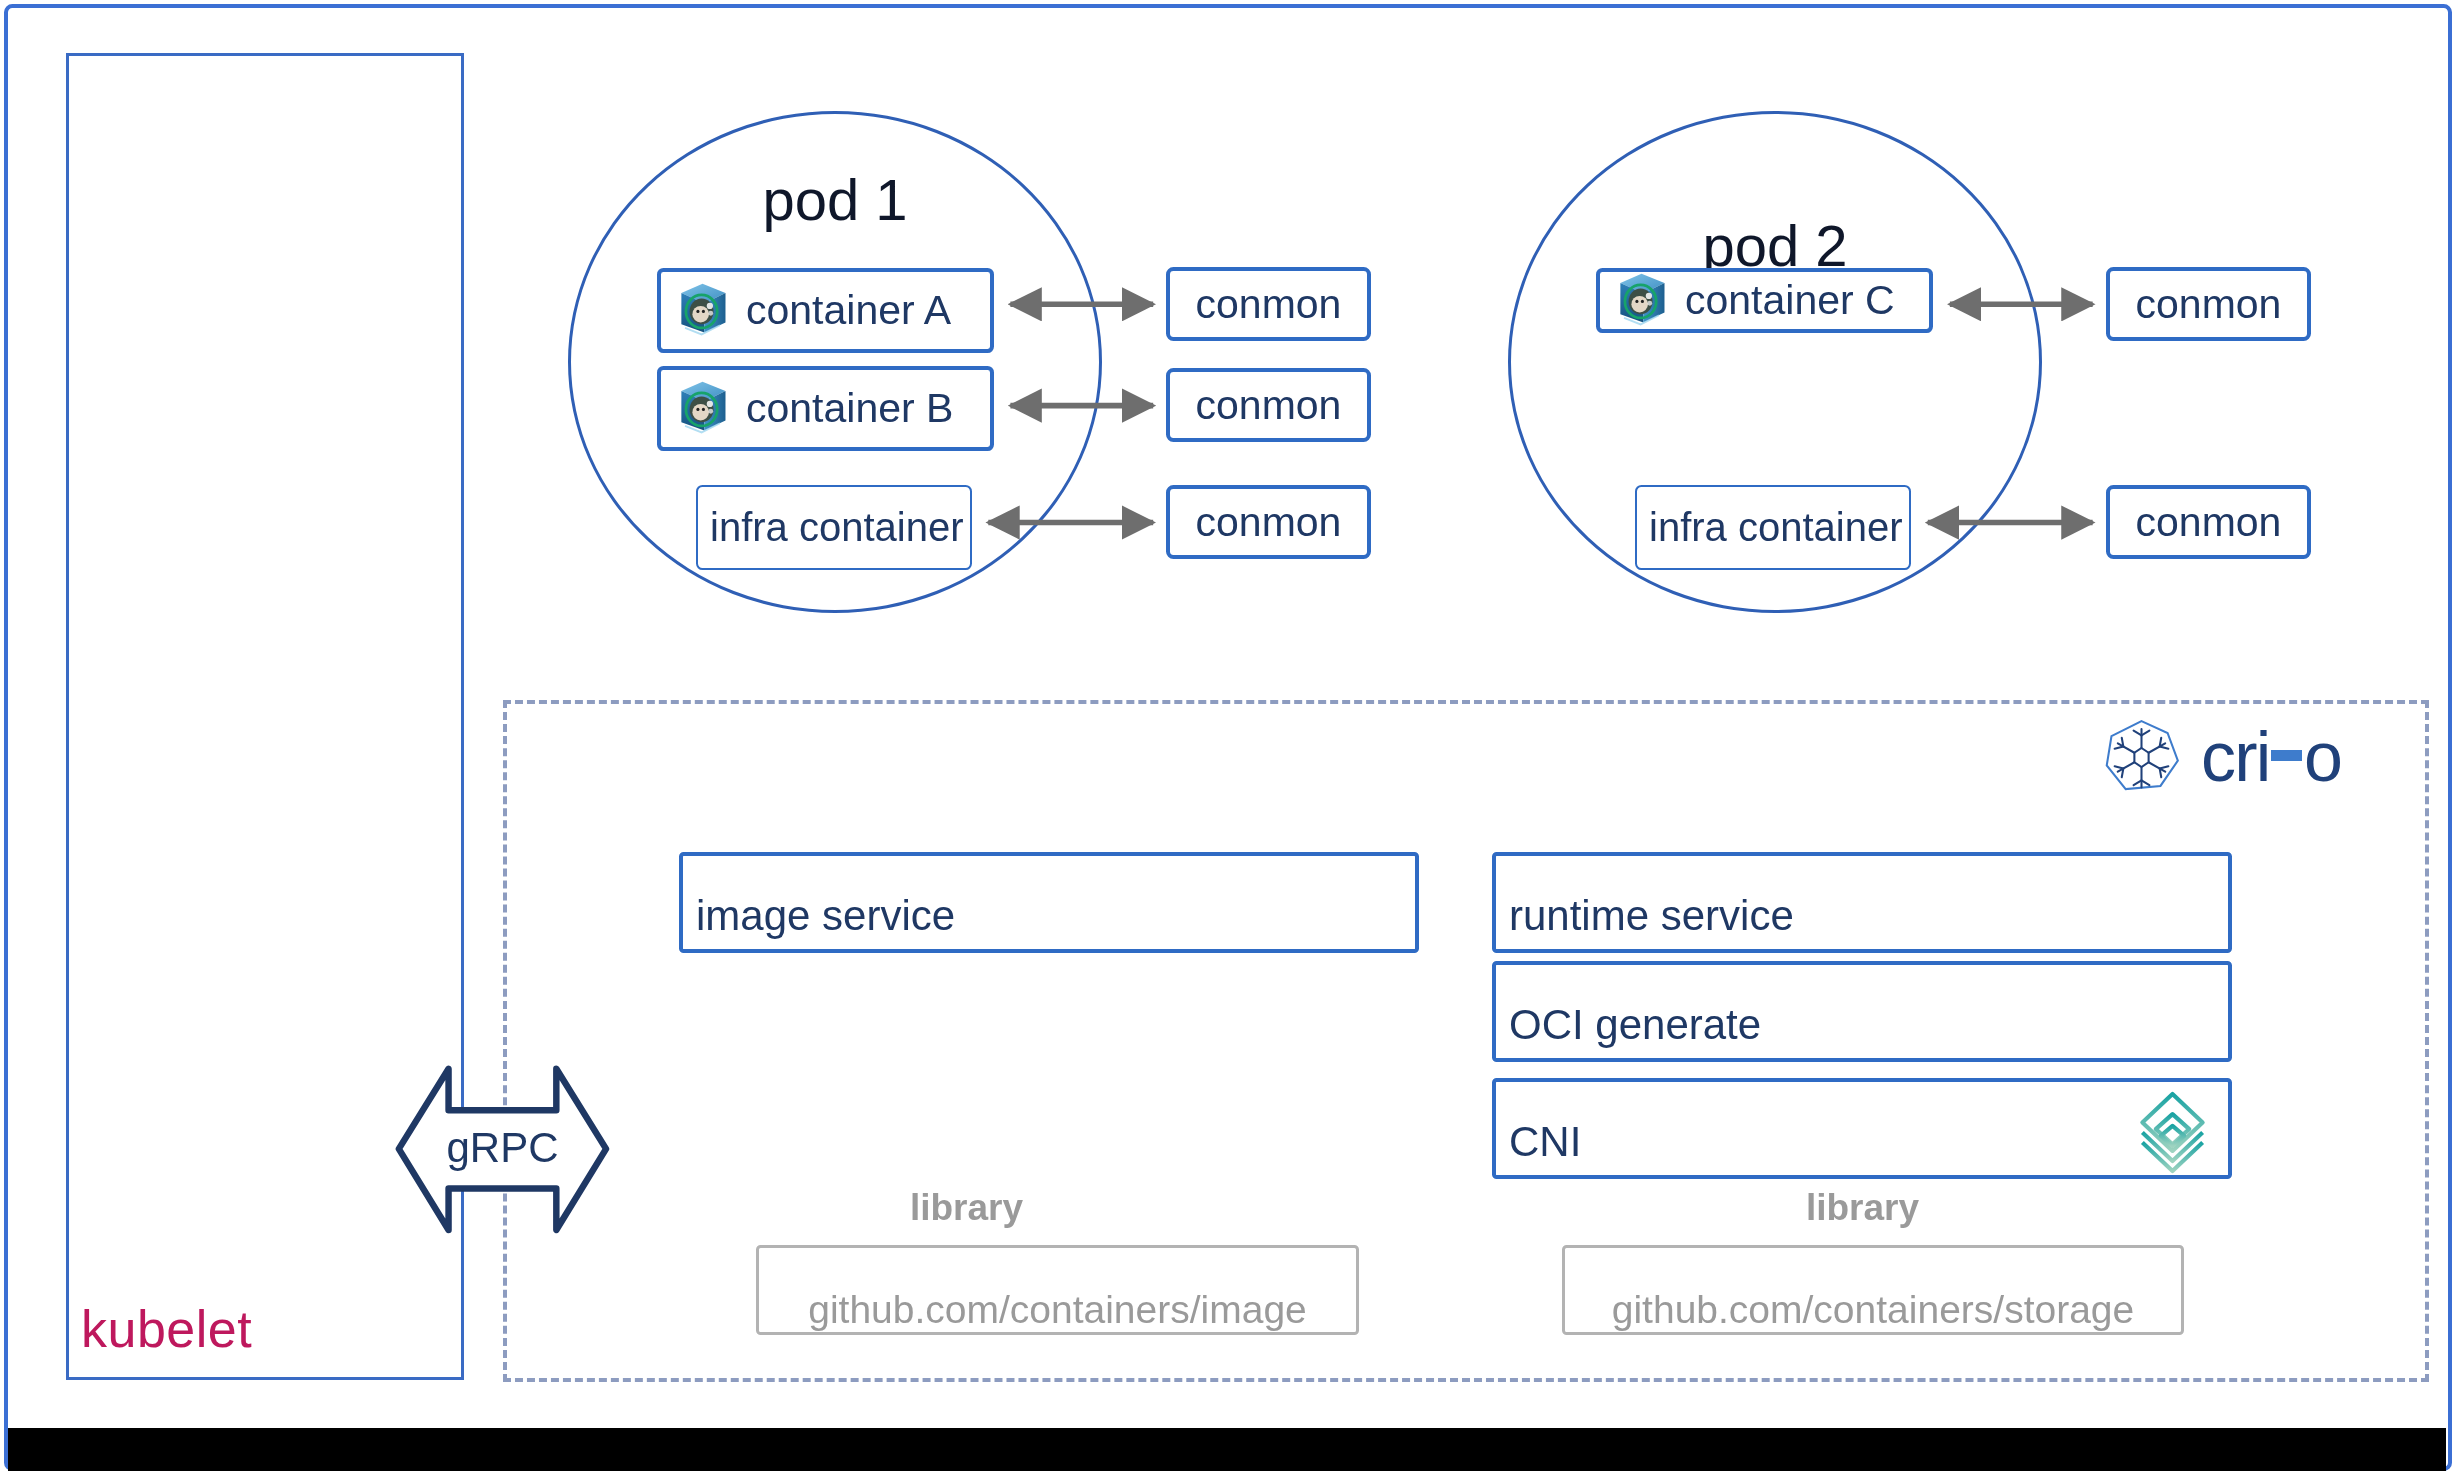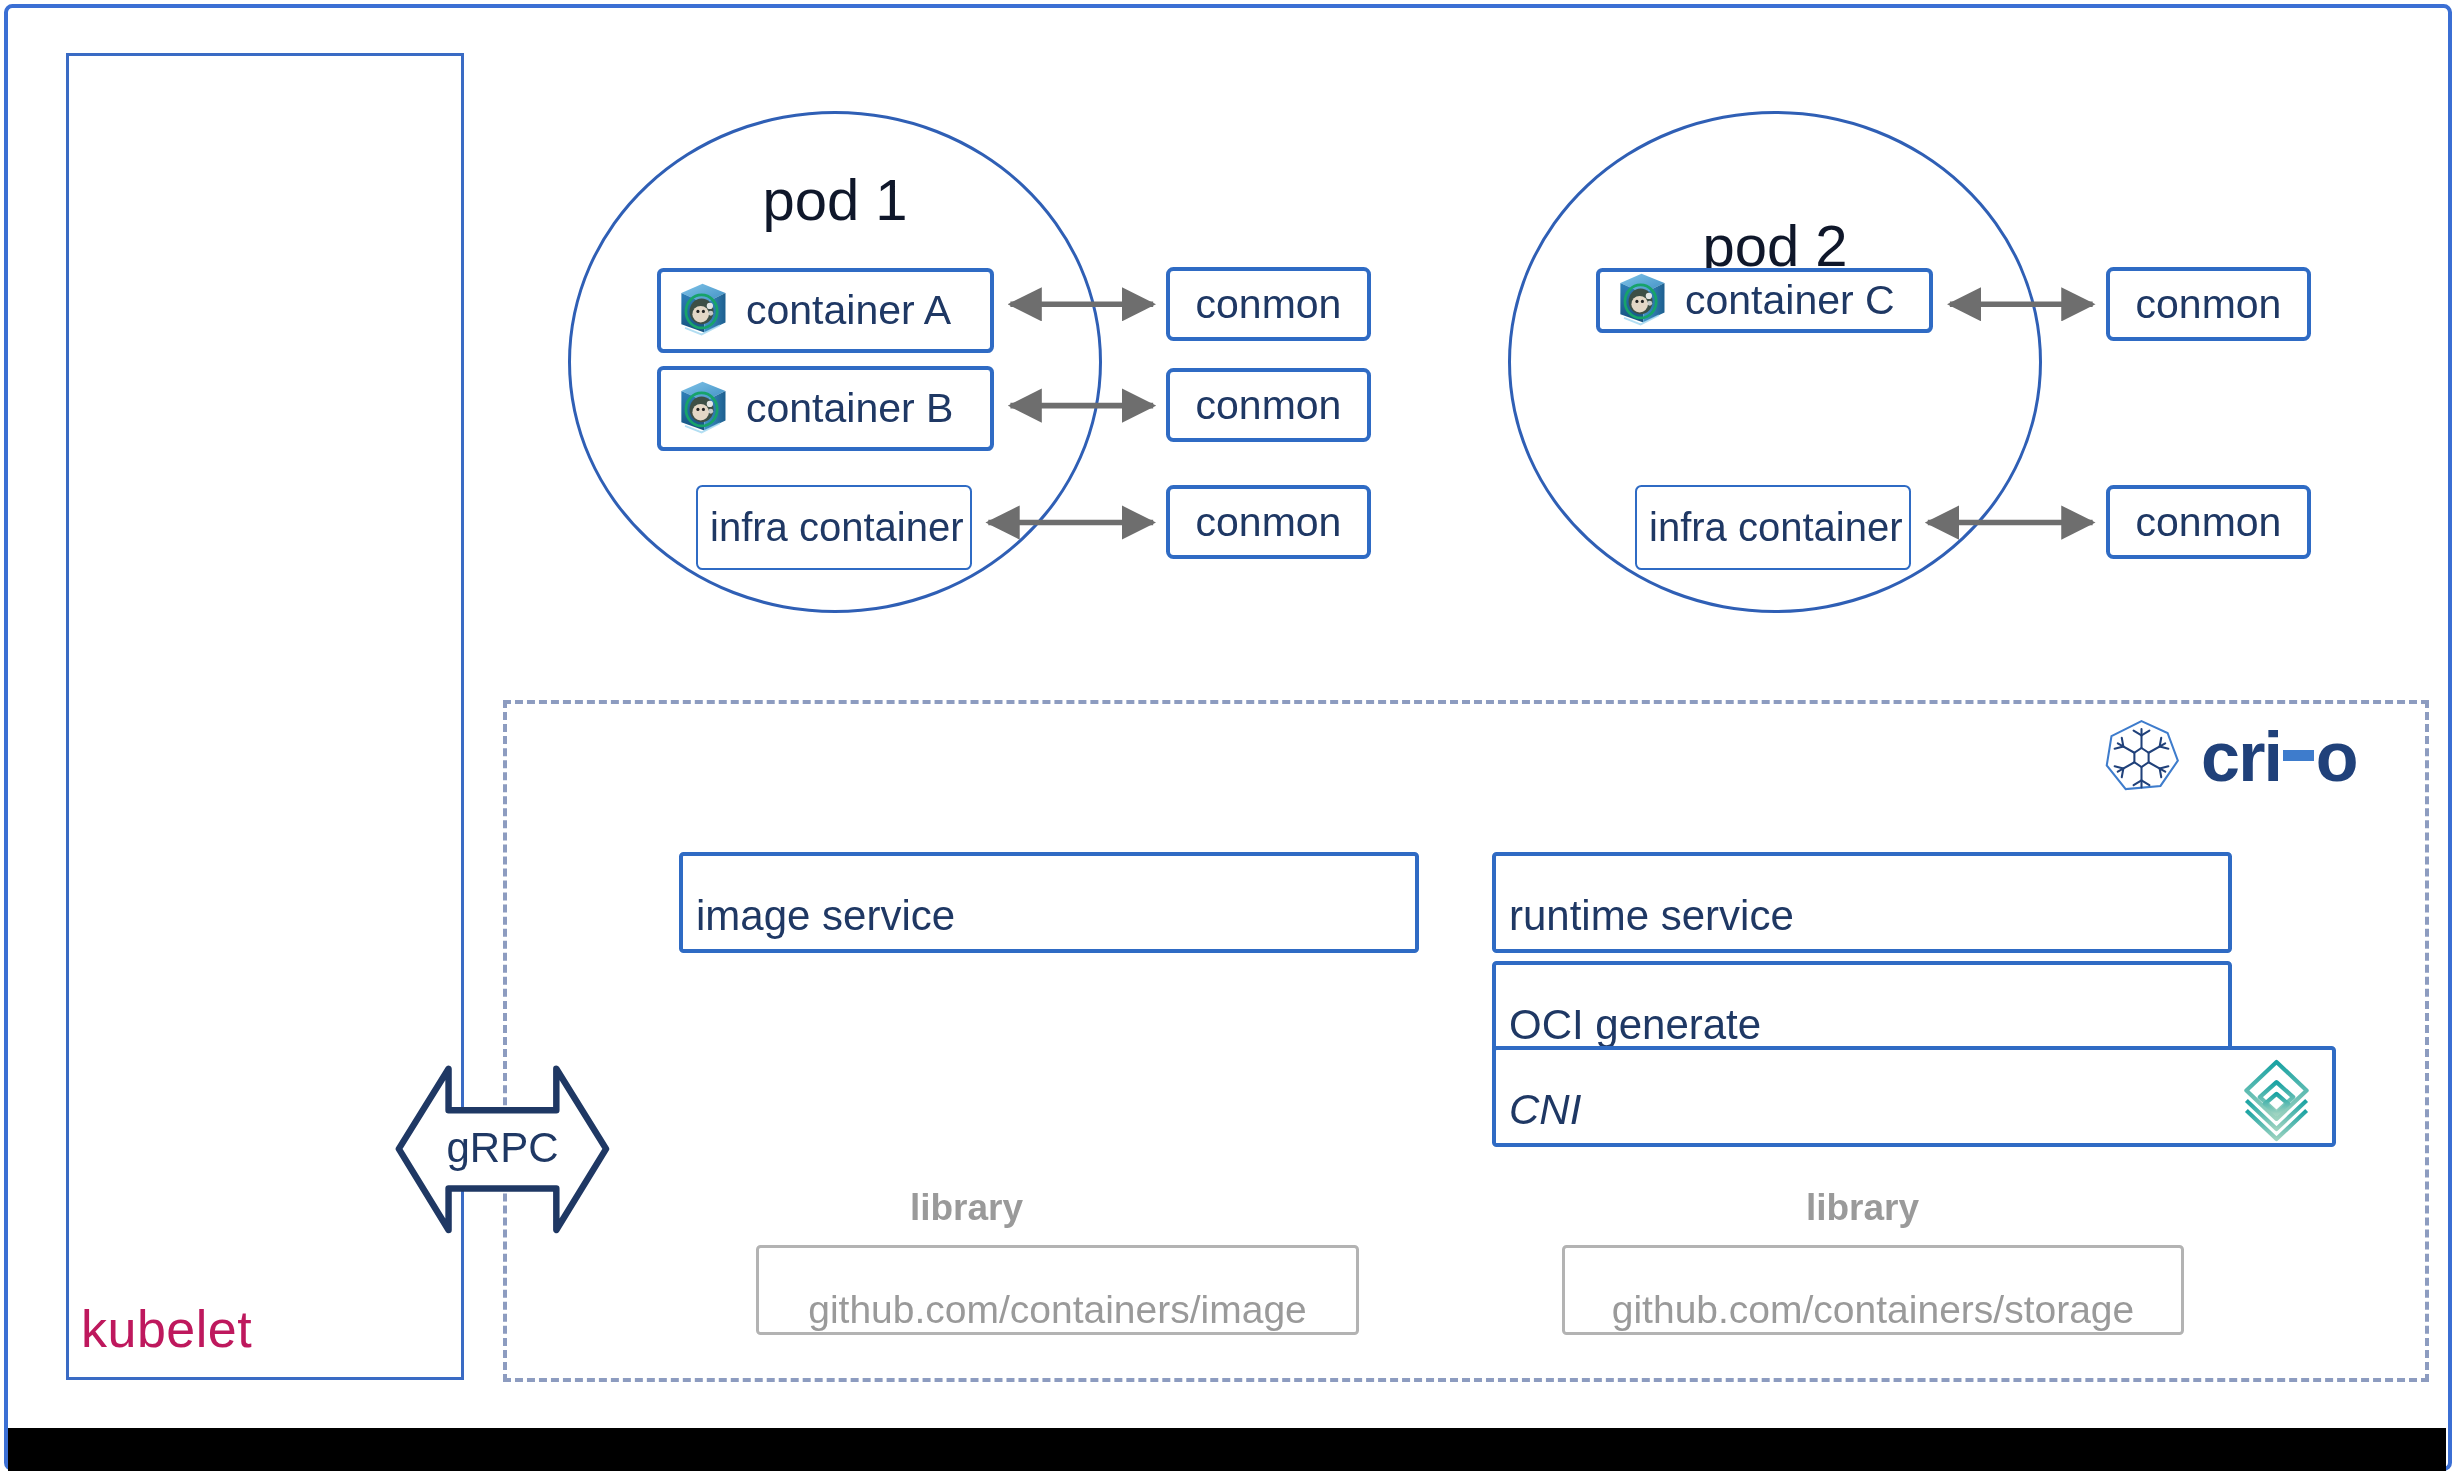--- a/index.html
+++ b/index.html
@@ -143,21 +143,21 @@
   .crio-logo-wrap {
     position: absolute;
     left: 2102px;
     top: 717px;
     display: flex;
     align-items: center;
     gap: 20px;
   }
   .crio-wordmark {
     font-size: 70px;
-    font-weight: bold;
+    font-weight: normal;
     color: #20417a;
     letter-spacing: -1.8px;
     display: flex;
     align-items: center;
     white-space: nowrap;
   }
   .crio-dash {
     display: inline-block;
     width: 31px;
     height: 11px;
@@ -372,21 +372,21 @@
   </div>
 
   <div class="svc-box" style="left:1492px; top:852px; width:740px; height:101px;">
     <span class="svc-label">runtime service</span>
   </div>
 
   <div class="svc-box" style="left:1492px; top:961px; width:740px; height:101px;">
     <span class="svc-label">OCI generate</span>
   </div>
 
-  <div class="svc-box" style="left:1492px; top:1046px; width:844px; height:101px;font-style:italic;">
+  <div class="svc-box" style="left:1492px; top:1078px; width:740px; height:101px;">
     <span class="svc-label">CNI</span>
     <span style="position:absolute; right:13px; top:7.4px; width:85px; height:87px; display:block;">
       <svg viewBox="0 0 100 104" width="85" height="87">
         <defs>
           <linearGradient id="cniGrad" x1="0" y1="0" x2="0" y2="1">
             <stop offset="0" stop-color="#1aa3a3"></stop>
             <stop offset="1" stop-color="#9ed3c0"></stop>
           </linearGradient>
         </defs>
         <g fill="none" stroke="url(#cniGrad)" stroke-width="5" stroke-linejoin="round">

